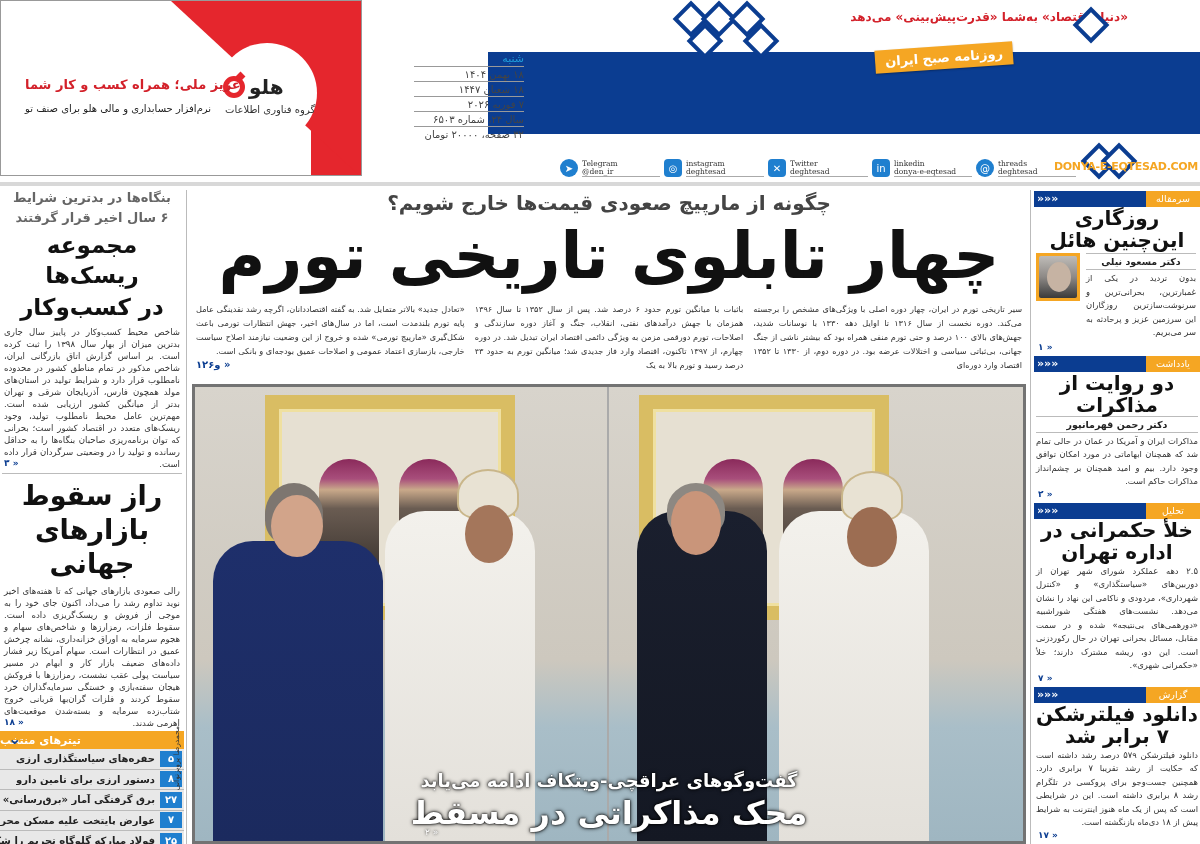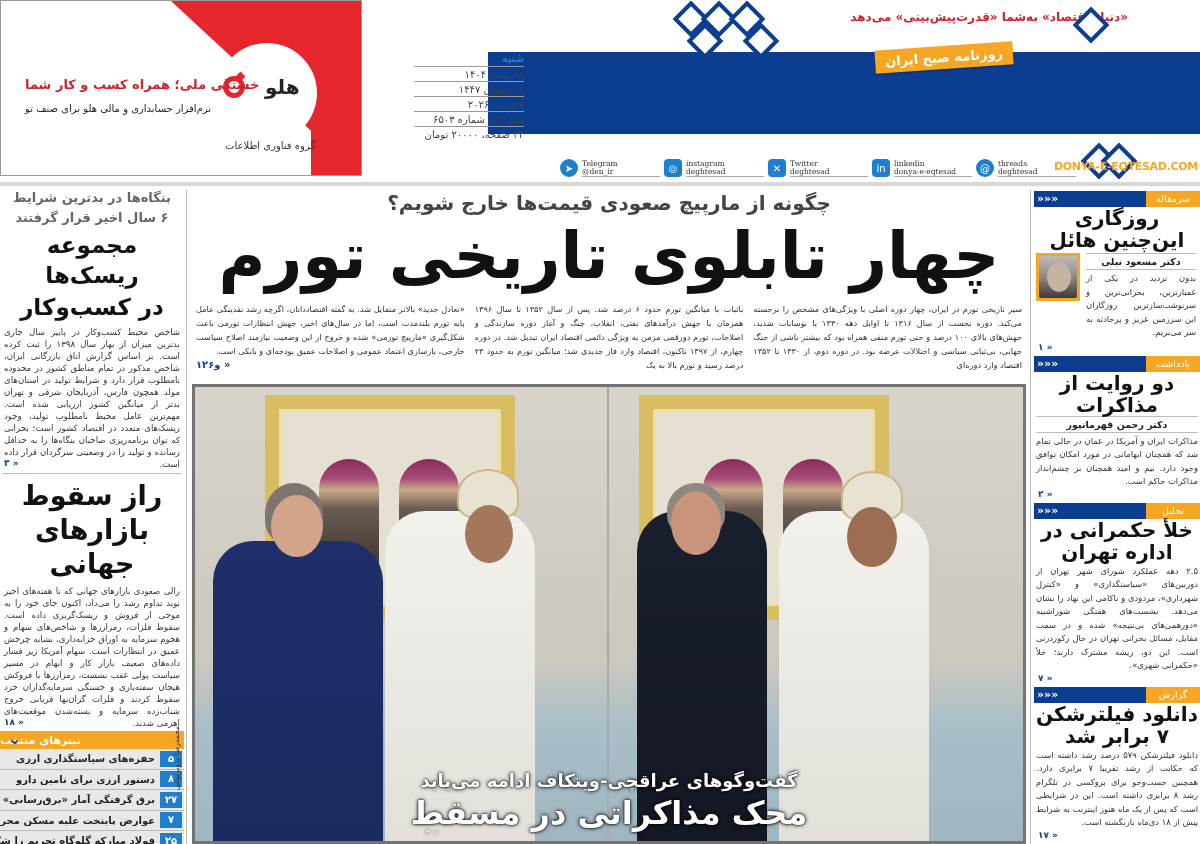--- a/index.html
+++ b/index.html
@@ -4,24 +4,24 @@
 <style>
   * { box-sizing: border-box; margin: 0; padding: 0; }
   html, body { width: 1200px; height: 844px; overflow: hidden; background: #ffffff; }
   body { font-family: "DejaVu Sans", sans-serif; color: #222; position: relative; direction: rtl; }
 
   
   .ad-box { position: absolute; left: 0; top: 0; width: 362px; height: 176px; border: 1px solid #999; background: #fff; overflow: hidden; direction: rtl; }
   .ad-red { position: absolute; right: 0; top: 0; width: 0; height: 0; border-style: solid; border-width: 0 190px 176px 0; border-color: transparent #e5262d transparent transparent; }
   .ad-red-fill { position: absolute; right: 0; top: 0; width: 50px; height: 176px; background: #e5262d; }
   .ad-circle { position: absolute; left: 216px; top: 42px; width: 100px; height: 100px; border-radius: 50%; background: #fff; }
-  .ad-logo { position: absolute; left: 222px; top: 74px; font-size: 20px; font-weight: bold; color: #222; direction: rtl; display: flex; align-items: center; gap: 20px; }
+  .ad-logo { position: absolute; left: 222px; top: 74px; font-size: 20px; font-weight: bold; color: #222; direction: rtl; display: flex; align-items: center; gap: 4px; }
   .ad-logo-mark { width: 22px; height: 22px; border-radius: 50%; border: 5px solid #e5262d; display: inline-block; position: relative; }
   .ad-logo-mark::after { content: ""; position: absolute; right: -4px; top: -8px; width: 7px; height: 7px; background: #e5262d; transform: rotate(45deg); }
-  .ad-sub { position: absolute; left: 224px; top: 103px; font-size: 10px; color: #333; margin-top: 36px; }
+  .ad-sub { position: absolute; left: 224px; top: 103px; font-size: 10px; color: #333; }
   .ad-title { position: absolute; left: 24px; top: 76px; font-size: 13px; font-weight: bold; color: #d3212a; }
   .ad-desc { position: absolute; left: 24px; top: 102px; font-size: 10px; color: #222; }
 
   .masthead { position: absolute; left: 370px; top: 0; width: 830px; height: 182px; }
   .slogan { position: absolute; right: 72px; top: 10px; font-size: 12px; font-weight: bold; color: #d3212a; }
   .blue-band { position: absolute; left: 118px; right: 0; top: 52px; height: 82px; background: #0b3d91; }
   .logo-text { position: absolute; left: 150px; top: 20px; width: 620px; height: 130px; font-family: "DejaVu Serif", serif; font-size: 96px; font-weight: bold; color: #ffffff; -webkit-text-stroke: 3px #0b3d91; text-align: center; line-height: 130px; letter-spacing: 2px; }
   .logo-diamonds { position: absolute; left: 110px; top: 0; }
   .tagline-badge { position: absolute; left: 505px; top: 46px; background: #f5a623; color: #fff; font-size: 13px; font-weight: bold; padding: 4px 10px; transform: rotate(-4deg); box-shadow: 0 1px 2px rgba(0,0,0,.3); }
 
@@ -102,21 +102,21 @@
 
 <div class="ad-box">
   <div class="ad-red-fill"></div>
   <div class="ad-red"></div>
   <div class="ad-circle"></div>
   <div class="ad-logo">
     <span>هلو</span>
     <span class="ad-logo-mark"></span>
   </div>
   <div class="ad-sub">گروه فناوری اطلاعات</div>
-  <div class="ad-title">خستگی ملی؛ همراه کسب و کار شما</div>
+  <div class="ad-title">عزیز ملی؛ همراه کسب و کار شما</div>
   <div class="ad-desc">نرم‌افزار حسابداری و مالی هلو برای صنف تو</div>
 </div>
 
 <div class="masthead">
   <div class="slogan">«دنیای‌اقتصاد» به‌شما «قدرت‌پیش‌بینی» می‌دهد</div>
   <div class="blue-band"></div>
   <svg class="logo-diamonds" width="720" height="182" viewBox="0 0 720 182">
     <g fill="#fff" stroke="#0b3d91" stroke-width="4">
       <rect x="200" y="8" width="22" height="22" transform="rotate(45 211 19)"></rect>
       <rect x="228" y="8" width="22" height="22" transform="rotate(45 239 19)"></rect>

